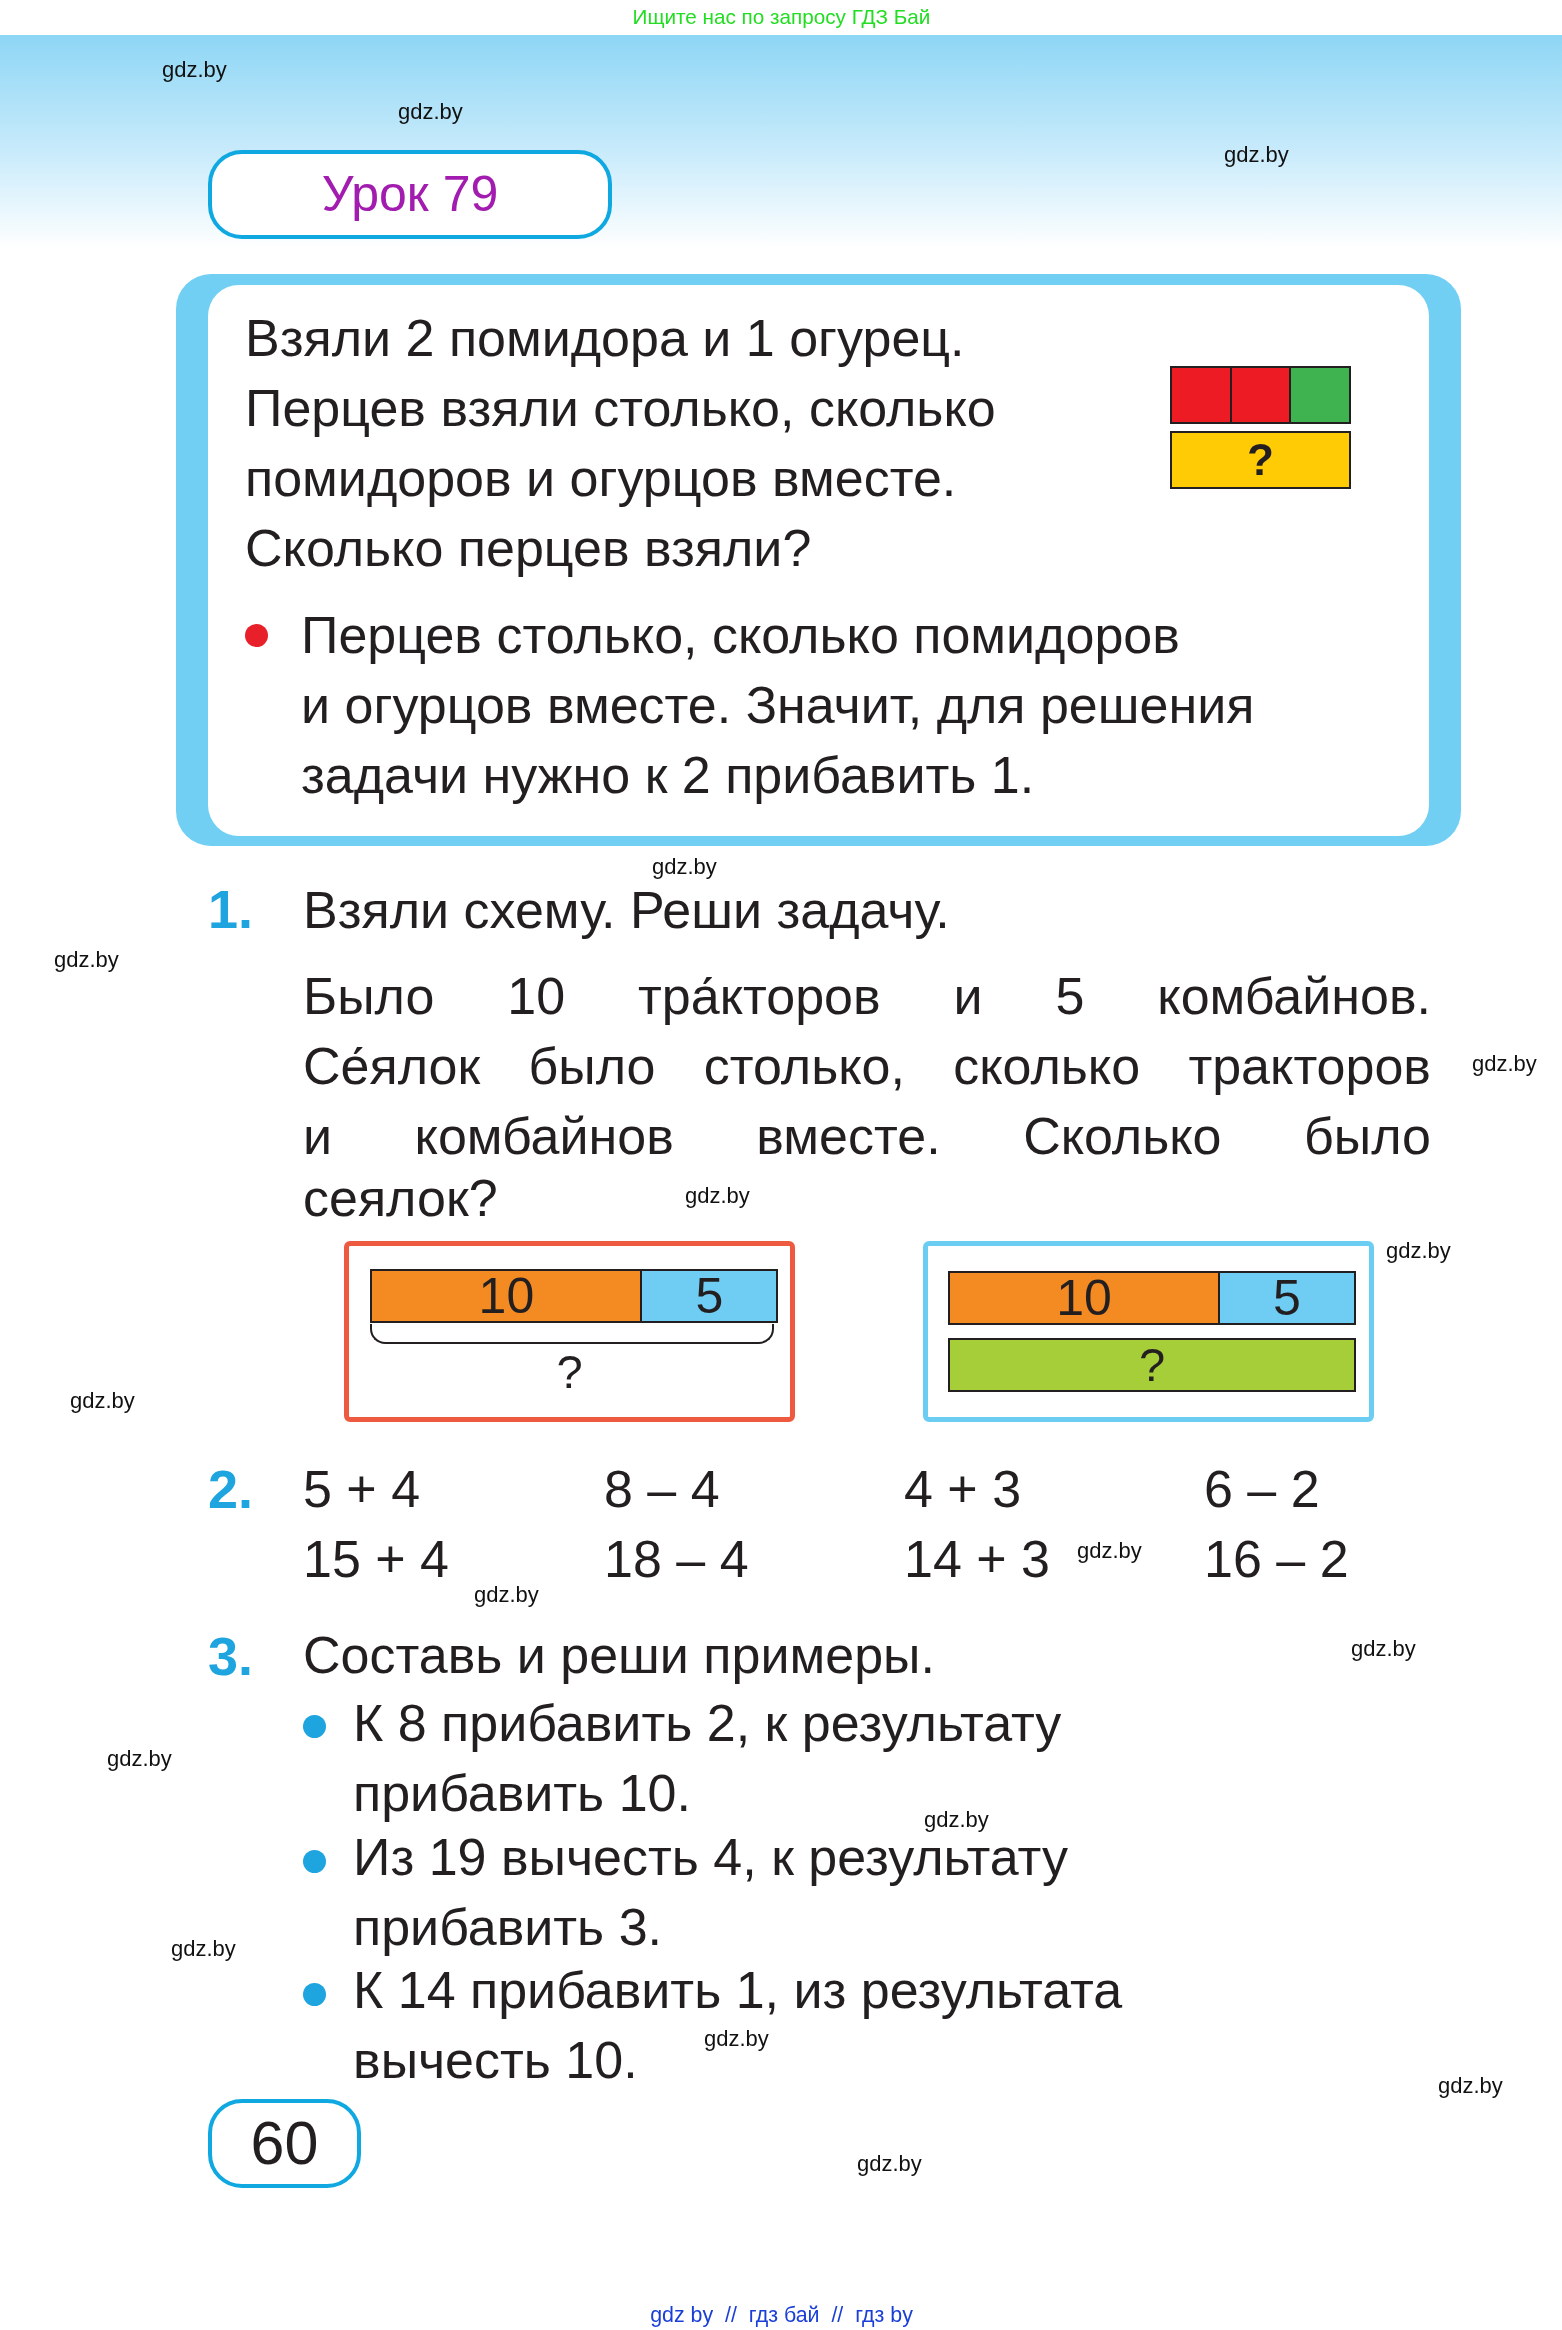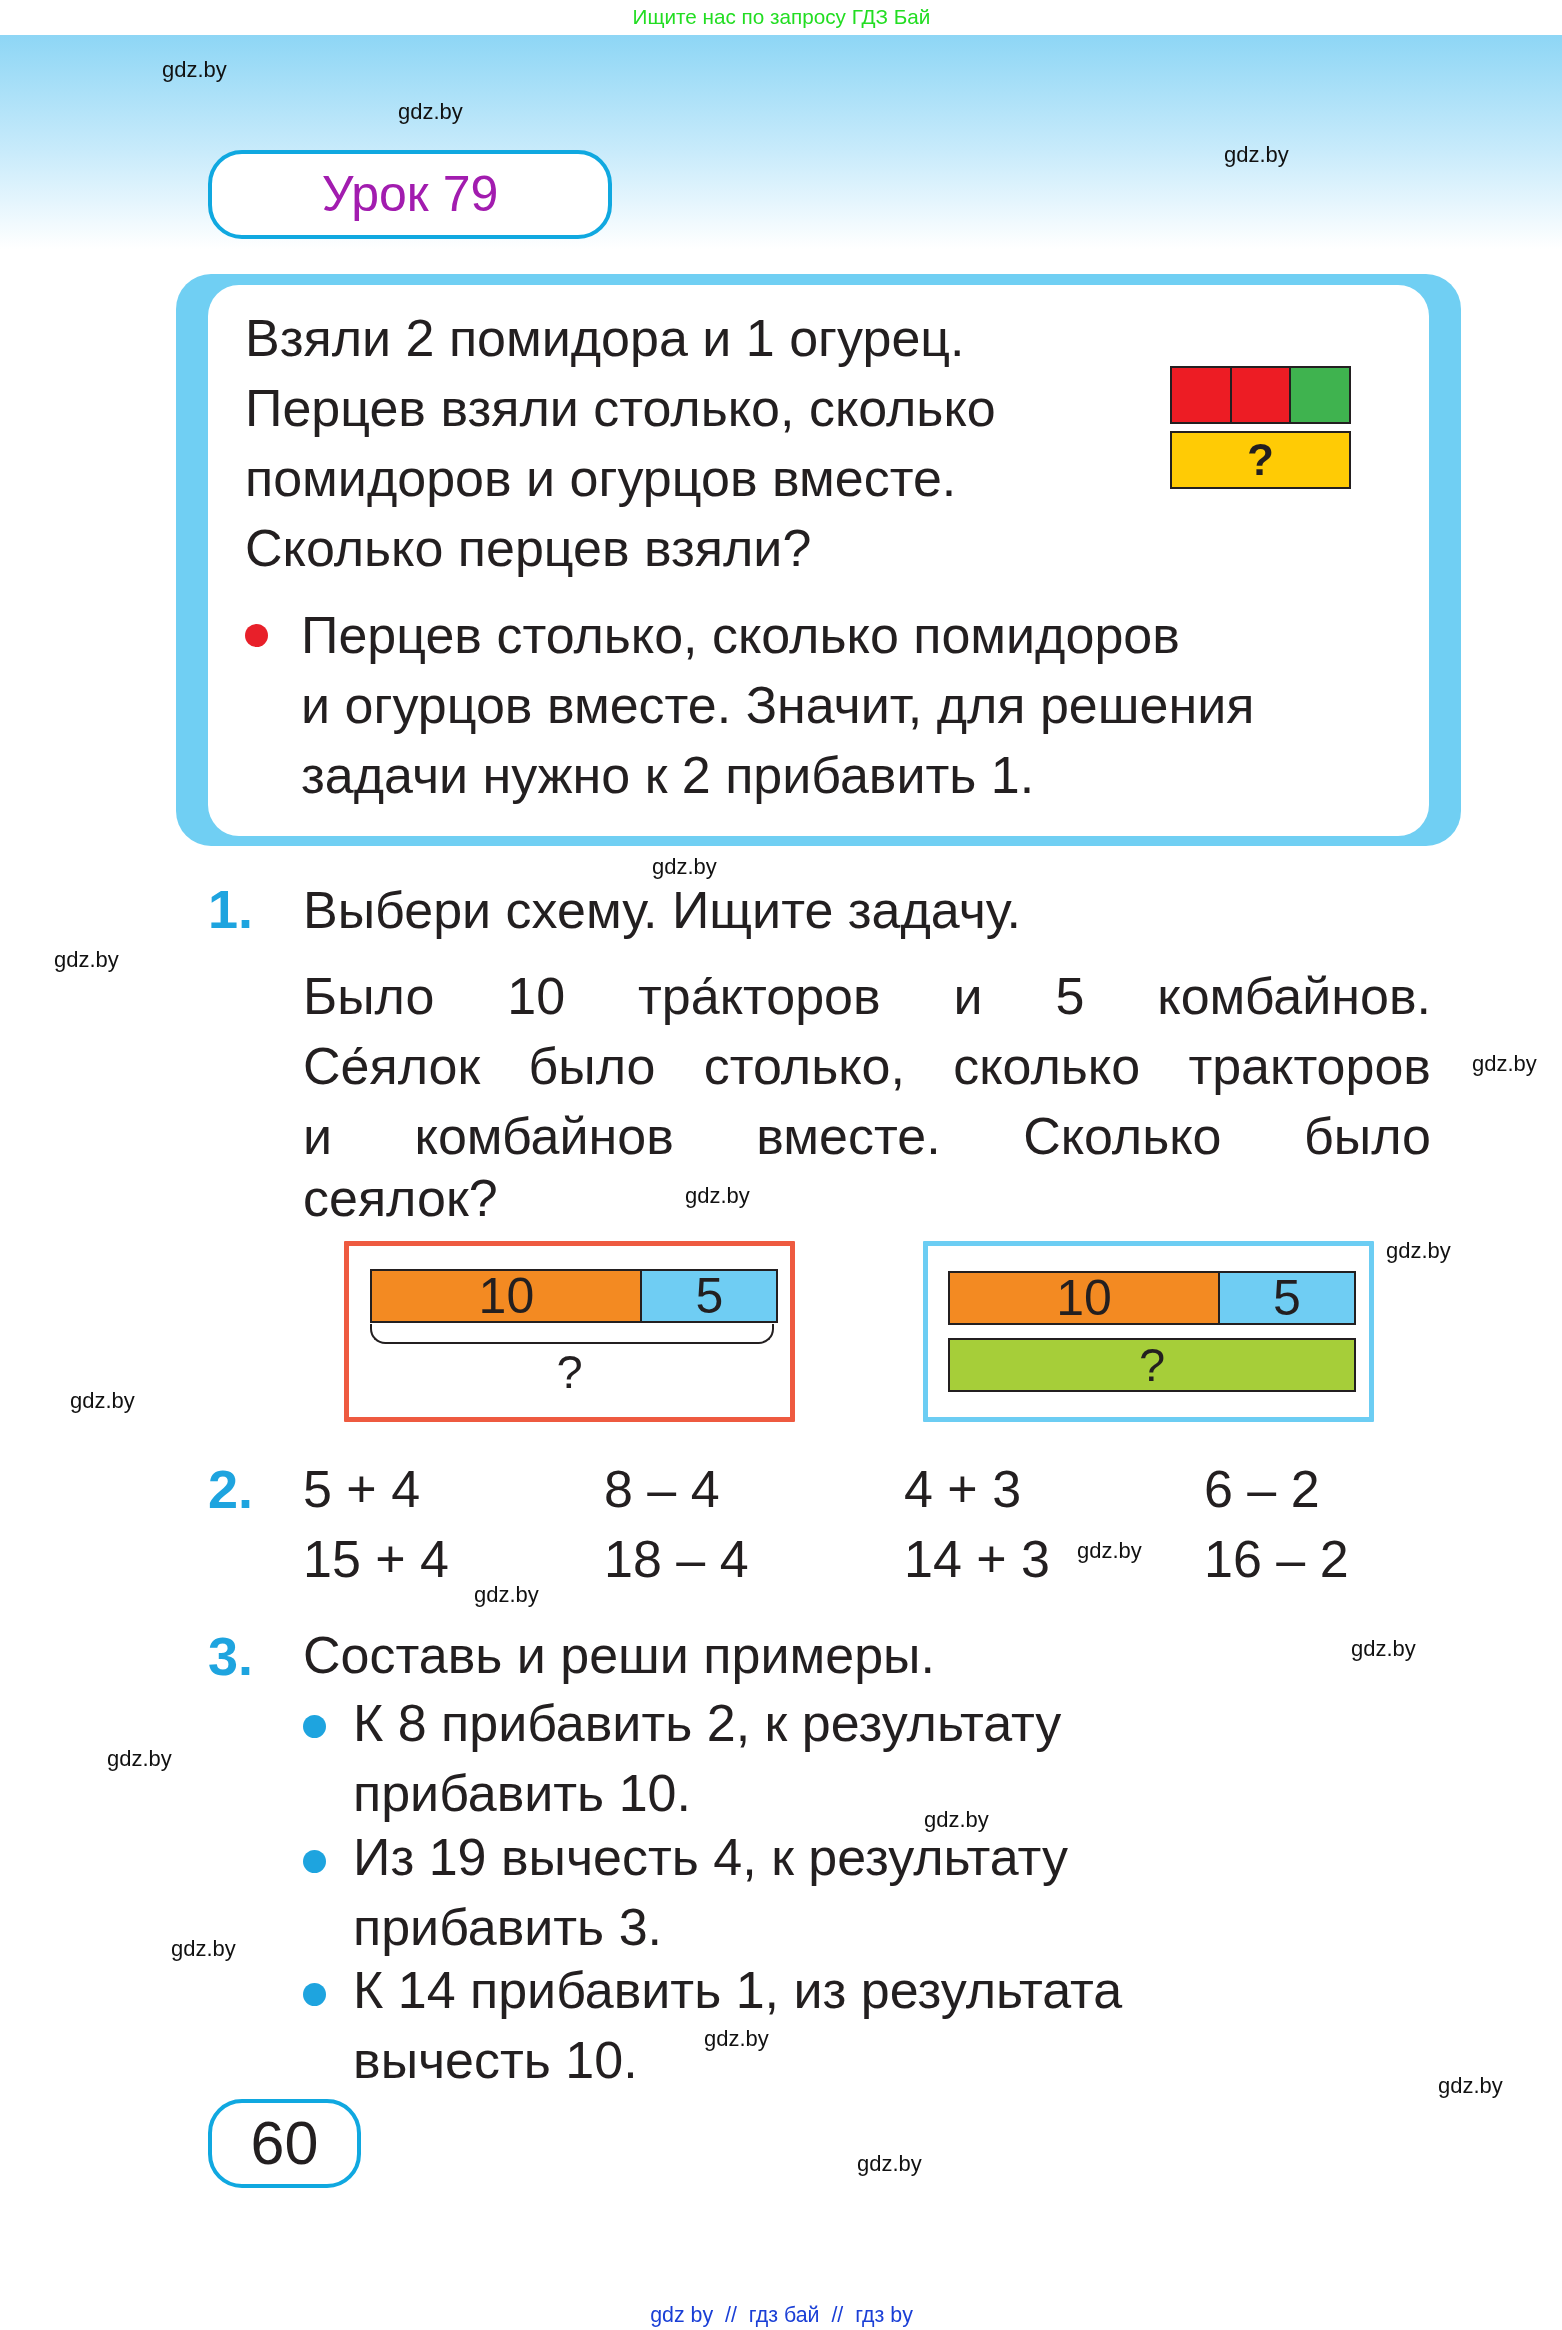--- a/index.html
+++ b/index.html
@@ -12,21 +12,21 @@
   .lesson{left:208px;top:150px;width:404px;height:89px;border:4.6px solid #10a8e0;border-radius:34px;background:#fff;box-sizing:border-box;text-align:center;}
   .lesson span{font-size:50px;color:#a21caf;line-height:80px;}
   .intro{left:176px;top:274px;width:1285px;height:572px;background:#70cff3;border-radius:35px;}
   .intro-inner{left:208px;top:285px;width:1221px;height:551px;background:#fff;border-radius:31px;}
   .big{font-size:52px;line-height:70px;}
   .schema-top{left:1170px;top:366px;width:177px;height:54px;display:flex;border:2.3px solid #231f20;}
   .schema-top div{flex:1;}
   .schema-bot{left:1170px;top:431px;width:177px;height:54px;background:#ffcb05;border:2.3px solid #231f20;text-align:center;font-size:44px;line-height:54px;font-weight:bold;}
   .dot{border-radius:50%;}
   .num{font-weight:bold;color:#1ea4df;font-size:54px;}
-  .scheme{border-radius:1px;box-sizing:border-box;background:#fff;}
+  .scheme{border-radius:6px;box-sizing:border-box;background:#fff;}
   .bar{display:flex;border:2.3px solid #231f20;height:50px;}
   .bar div{text-align:center;font-size:50px;line-height:50px;}
   .footer{left:0;top:2295px;width:1563px;text-align:center;font-size:21.4px;color:#1a3fd6;margin-top:8px;}
   .pagebox{left:208px;top:2099px;width:153px;height:89px;border:4.6px solid #10a8e0;border-radius:34px;box-sizing:border-box;text-align:center;font-size:61px;line-height:80px;}
 </style>
 </head>
 <body>
 
 <div class="abs topbar"><span>Ищите нас по запросу ГДЗ Бай</span></div>
 <div class="abs sky"></div>
@@ -73,21 +73,21 @@
 </div>
 <div class="abs schema-bot">?</div>
 <div class="abs dot" style="left:245px;top:624px;width:23px;height:23px;background:#e8202a"></div>
 <div class="abs big" style="left:301px;top:600px">
   <div>Перцев столько, сколько помидоров</div>
   <div>и огурцов вместе. Значит, для решения</div>
   <div>задачи нужно к 2 прибавить 1.</div>
 </div>
 
 <div class="abs num" style="left:208px;top:878px">1.</div>
-<div class="abs big" style="left:303px;top:875px">Выбери схему. Ищите задачу.</div>
+<div class="abs big" style="left:303px;top:875px">Взяли схему. Реши задачу.</div>
 <div class="abs big" style="left:303px;top:961px;width:1128px;text-align:justify;text-align-last:justify;">
   <div>Было 10 тра́кторов и 5 комбайнов.</div>
   <div>Се́ялок было столько, сколько тракторов</div>
   <div>и комбайнов вместе. Сколько было</div>
 </div>
 <div class="abs big" style="left:303px;top:1163px">сеялок?</div>
 
 <div class="abs scheme" style="left:344px;top:1241px;width:451px;height:181px;border:5.4px solid #ee5a40">
   <div class="bar" style="position:absolute;left:21.4px;top:23px;width:404px">
     <div style="flex:2;background:#f38a22;border-right:2.3px solid #231f20">10</div>

